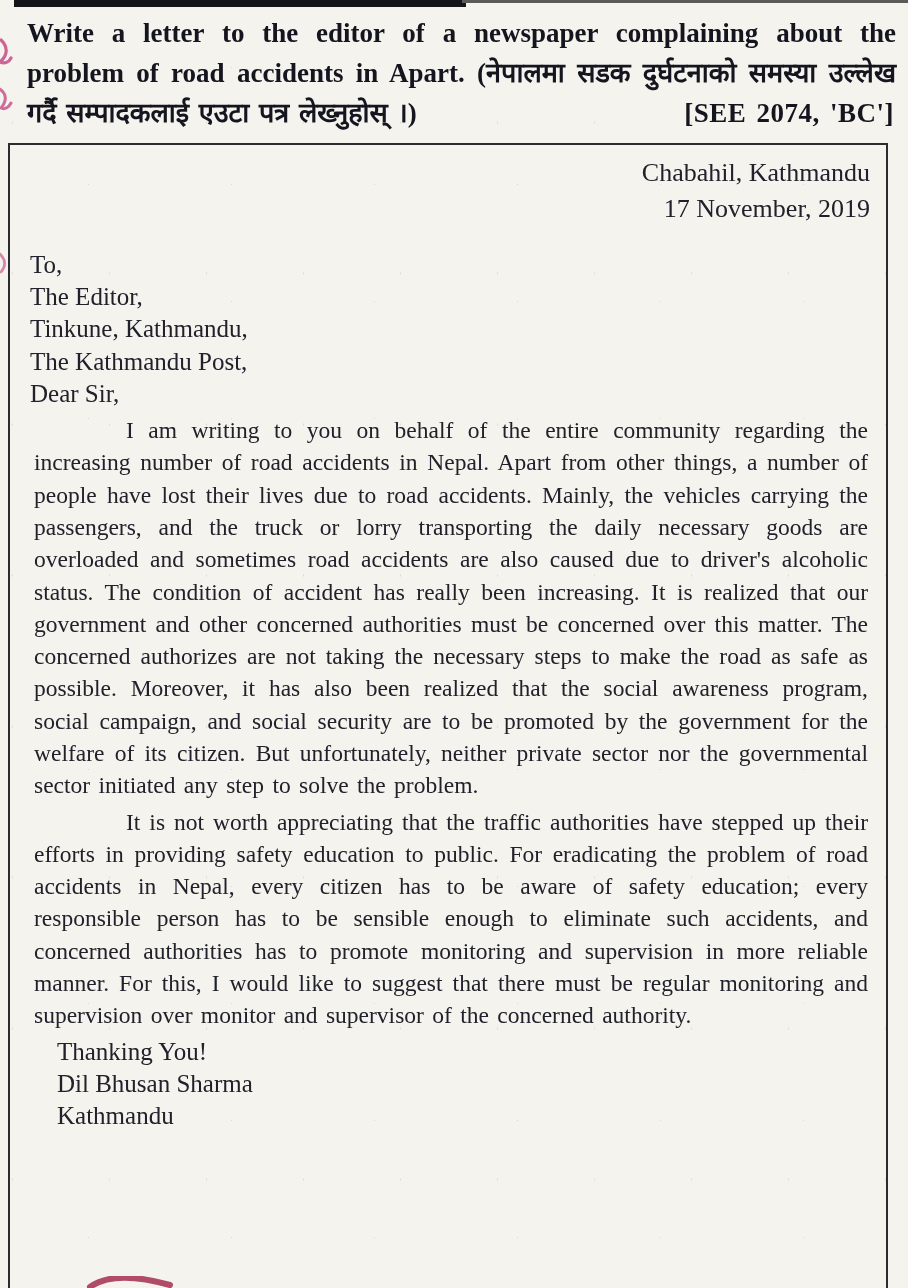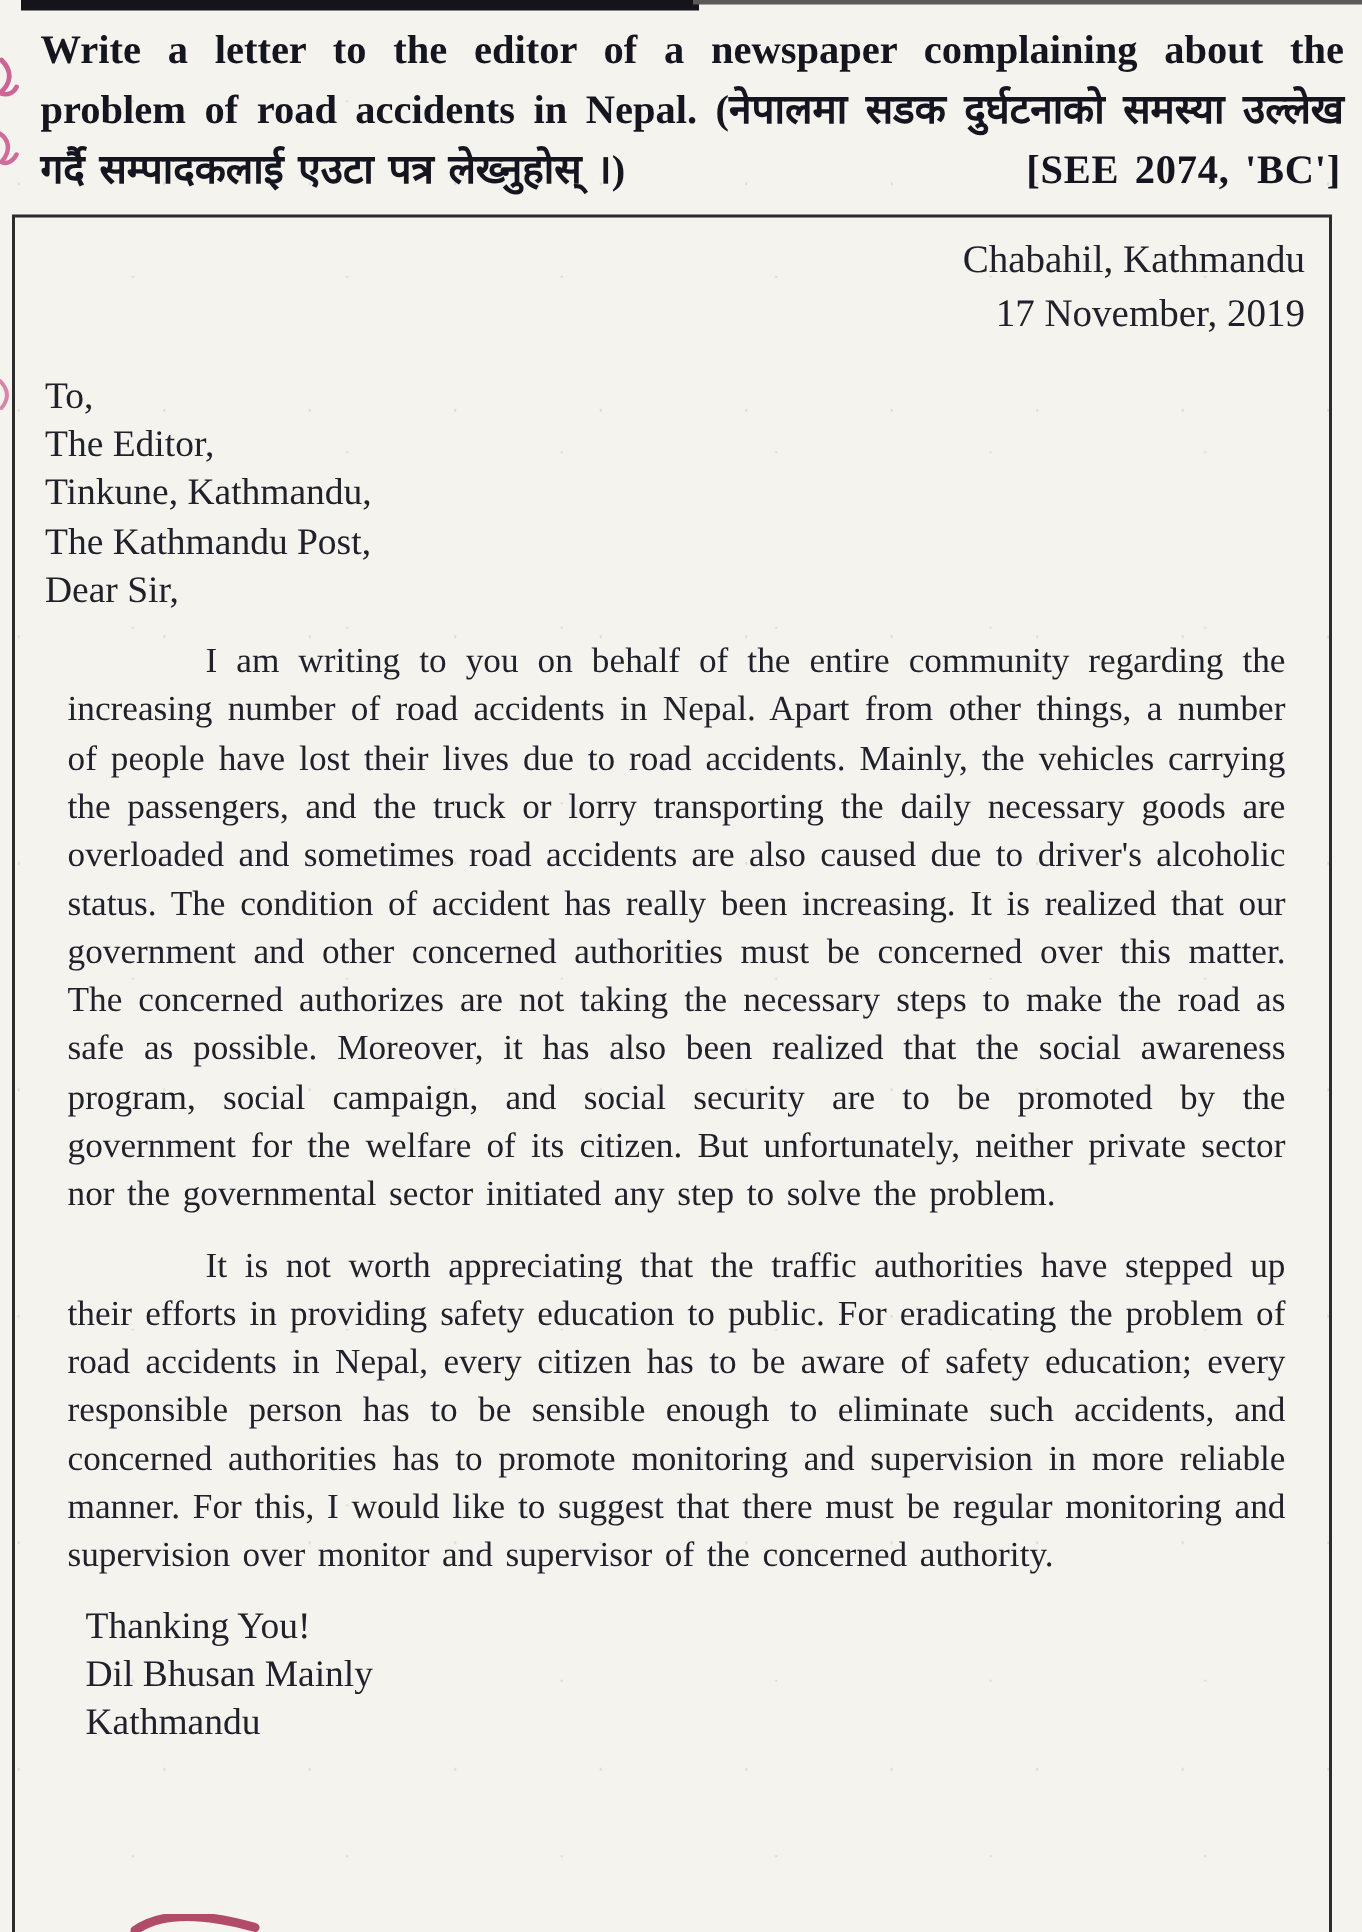--- a/index.html
+++ b/index.html
@@ -66,21 +66,21 @@
     text-align: right;
     font-size: 26px;
     line-height: 36px;
     margin: 2px 2px 22px 0;
   }
   .address-block {
     font-size: 25px;
     line-height: 32.2px;
   }
   .para {
-    margin: 15px;
+    margin: 4px;
     font-size: 23.5px;
     line-height: 32.3px;
     text-align: justify;
     text-indent: 92px;
     word-spacing: 2.5px;
   }
   .closing-block {
     font-size: 25px;
     line-height: 32.3px;
     margin-left: 27px;
@@ -91,21 +91,21 @@
 </style>
 </head>
 <body>
 
 <div class="page">
 
   <div class="top-rule-left"></div>
   <div class="top-rule-right"></div>
 
   <div class="prompt">
-    <span>Write a letter to the editor of a newspaper complaining about the problem of road accidents in Nepal. </span>
+    <span>Write a letter to the editor of a newspaper complaining about the problem of road accidents in Apart. </span>
     <span class="nepali">(नेपालमा सडक दुर्घटनाको समस्या उल्लेख गर्दै सम्पादकलाई एउटा पत्र लेख्नुहोस् ।)</span>
     <span class="citation">[SEE 2074, 'BC']</span>
   </div>
 
   <div class="letter-box">
 
     <div class="date-block">
       <div>Chabahil, Kathmandu</div>
       <div>17 November, 2019</div>
     </div>
@@ -116,21 +116,21 @@
       <div>Tinkune, Kathmandu,</div>
       <div>The Kathmandu Post,</div>
       <div>Dear Sir,</div>
     </div>
 
     <p class="para">I am writing to you on behalf of the entire community regarding the increasing number of road accidents in Nepal. Apart from other things, a number of people have lost their lives due to road accidents. Mainly, the vehicles carrying the passengers, and the truck or lorry transporting the daily necessary goods are overloaded and sometimes road accidents are also caused due to driver's alcoholic status. The condition of accident has really been increasing. It is realized that our government and other concerned authorities must be concerned over this matter. The concerned authorizes are not taking the necessary steps to make the road as safe as possible. Moreover, it has also been realized that the social awareness program, social campaign, and social security are to be promoted by the government for the welfare of its citizen. But unfortunately, neither private sector nor the governmental sector initiated any step to solve the problem.</p>
     <p class="para">It is not worth appreciating that the traffic authorities have stepped up their efforts in providing safety education to public. For eradicating the problem of road accidents in Nepal, every citizen has to be aware of safety education; every responsible person has to be sensible enough to eliminate such accidents, and concerned authorities has to promote monitoring and supervision in more reliable manner.  For this, I would like to suggest that there must be regular monitoring and supervision over monitor and supervisor of the concerned authority.</p>
 
     <div class="closing-block">
       <div>Thanking You!</div>
-      <div>Dil Bhusan Mainly</div>
+      <div>Dil Bhusan Sharma</div>
       <div>Kathmandu</div>
     </div>
 
   </div>
 
   <svg class="pen-mark" style="left:-3px; top:38px;" width="22" height="34" viewBox="0 0 22 34">
     <path d="M4,2 C12,10 10,18 3,24 C8,26 12,24 14,20" fill="none" stroke="#c74a86" stroke-width="3.2" stroke-linecap="round" opacity="0.85"></path>
   </svg>
   <svg class="pen-mark" style="left:-4px; top:84px;" width="20" height="30" viewBox="0 0 20 30">
     <path d="M2,4 C10,8 12,16 5,24 C9,26 13,23 15,19" fill="none" stroke="#c74a86" stroke-width="3" stroke-linecap="round" opacity="0.8"></path>

